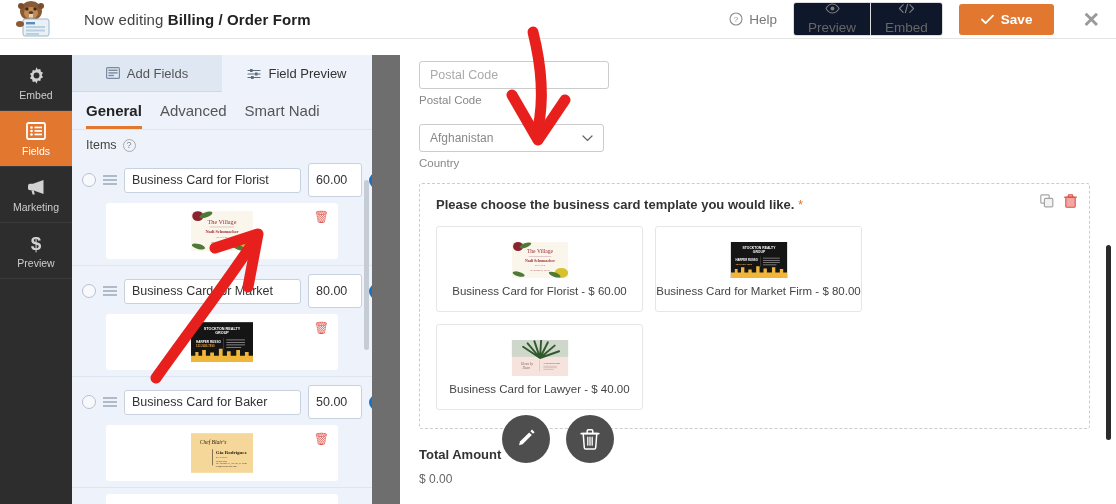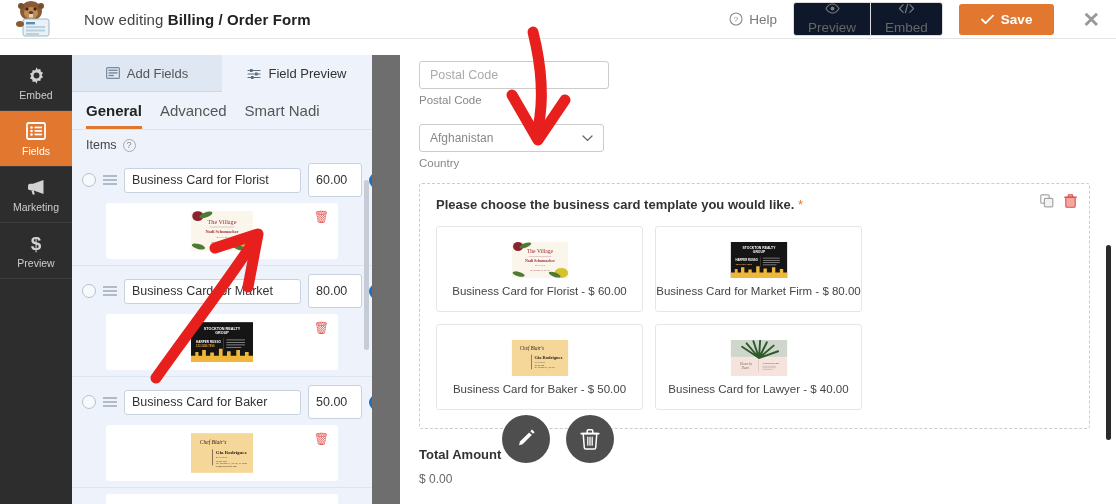--- a/index.html
+++ b/index.html
@@ -526,34 +526,20 @@
               <rect x="57" y="28" width="30" height="1.3" fill="#999"></rect>
               <rect x="57" y="32" width="30" height="1.3" fill="#999"></rect>
               <rect x="57" y="36" width="30" height="1.3" fill="#999"></rect>
               <rect x="57" y="40" width="24" height="1.3" fill="#999"></rect>
               <path d="M0 64V54h7v-6h5v6h6v-9h6v9h7v-5h6v5h8v-11h6v11h7v-7h6v7h9v-9h6v9h8v-6h6v6h7v64z" fill="#f0b63a"></path>
             </svg>
           </span>
           <span class="choice-cap">Business Card for Market Firm - $ 80.00</span>
         </div>
 
-        <div class="choice">
-          <span class="cardimg">
-            <svg width="58" height="36" viewBox="0 0 100 64">
-              <rect width="100" height="64" fill="#f6d79a"></rect>
-              <text x="14" y="17" font-size="9" fill="#2e2418" font-family="Liberation Serif" font-style="italic">Chef Blair's</text>
-              <rect x="34" y="26" width="0.9" height="26" fill="#2e2418"></rect>
-              <text x="40" y="34" font-size="8" fill="#2e2418" font-family="Liberation Serif" font-weight="bold">Gia Rodriguez</text>
-              <text x="40" y="40" font-size="3.4" fill="#2e2418" font-family="Liberation Serif">HEAD CHEF</text>
-              <text x="40" y="46" font-size="3.2" fill="#2e2418" font-family="Liberation Serif">123 456 7890</text>
-              <text x="40" y="50" font-size="3.2" fill="#2e2418" font-family="Liberation Serif">123 Anywhere St., Any City</text>
-            </svg>
-          </span>
-          <span class="choice-cap">Business Card for Baker - $ 50.00</span>
-        </div>
 
         <div class="choice">
           <span class="cardimg">
             <svg width="58" height="36" viewBox="0 0 100 64">
               <rect width="100" height="64" fill="#f7e3dd"></rect>
               <rect width="100" height="30" fill="#cfd6cb"></rect>
               <path d="M50 32 L20 12 M50 32 L28 6 M50 32 L40 2 M50 32 L52 1 M50 32 L64 4 M50 32 L76 10 M50 32 L84 20" stroke="#2f5a2c" stroke-width="3.4" stroke-linecap="round"></path>
               <text x="16" y="45" font-size="6" fill="#8a6a62" font-family="Liberation Serif" font-style="italic">Home by</text>
               <text x="19" y="52" font-size="6" fill="#8a6a62" font-family="Liberation Serif" font-style="italic">Dean</text>
               <rect x="49" y="36" width="0.7" height="20" fill="#c3a79f"></rect>

